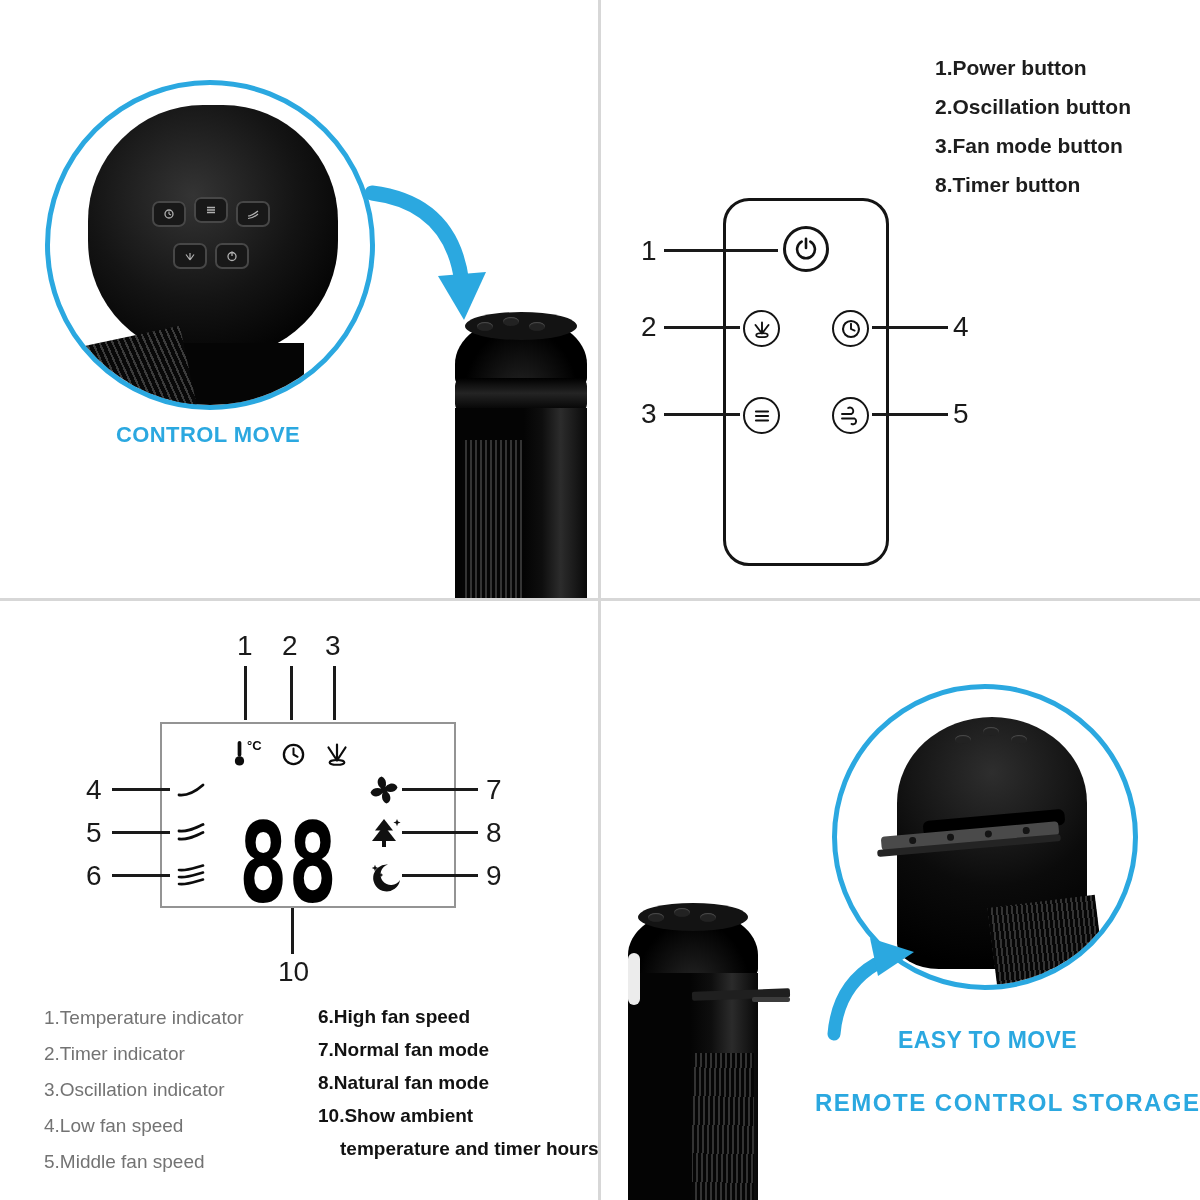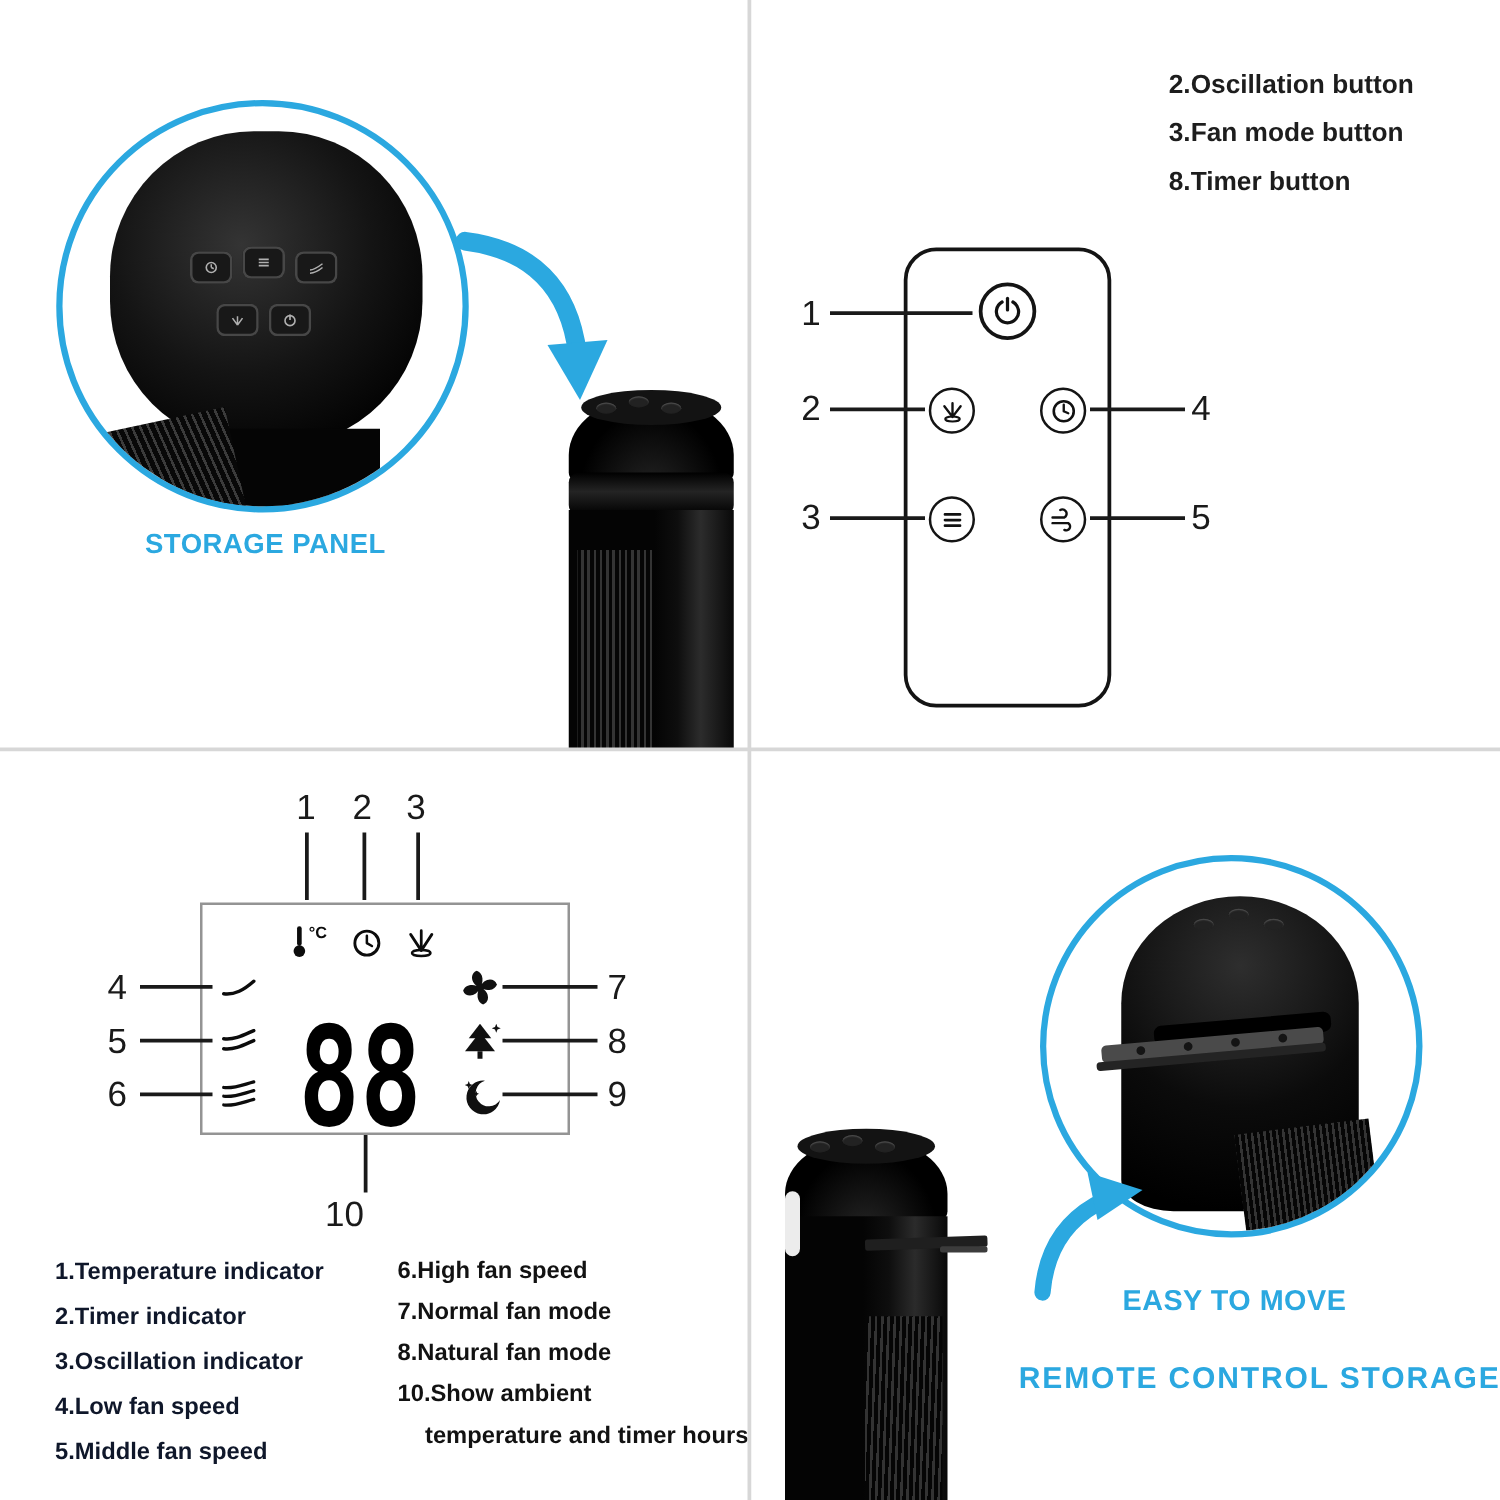--- a/index.html
+++ b/index.html
@@ -85,23 +85,23 @@
   .d-digits span { font-family:"DejaVu Sans Mono", monospace; font-weight:bold; font-size:108px; line-height:1;
     transform:scale(0.76,1.02); color:#000; }
   .d-fan { left:366px; top:772px; }
   .d-tree { left:369px; top:817px; }
   .d-moon { left:367px; top:862px; }
   .n-d4 { left:86px; top:774px; } .n-d5 { left:86px; top:817px; } .n-d6 { left:86px; top:860px; }
   .ll4 { left:112px; top:788px; width:58px; } .ll5 { left:112px; top:831px; width:58px; } .ll6 { left:112px; top:874px; width:58px; }
   .n-d7 { left:486px; top:774px; } .n-d8 { left:486px; top:817px; } .n-d9 { left:486px; top:860px; }
   .ll7 { left:402px; top:788px; width:76px; } .ll8 { left:402px; top:831px; width:76px; } .ll9 { left:402px; top:874px; width:76px; }
   .vl10 { left:291px; top:908px; height:46px; }
-  .n-d10 { left:260px; top:956px; }
+  .n-d10 { left:278px; top:956px; }
   .bl-legend-left { position:absolute; left:44px; top:1000px; z-index:12; }
-  .bl-legend-left .leg-item { font-size:19px; font-weight:bold; color:#0f172a; line-height:36px; white-space:nowrap; }
+  .bl-legend-left .leg-item { font-size:19px; font-weight:normal; color:#737373; line-height:36px; white-space:nowrap; }
   .bl-legend-right { position:absolute; left:318px; top:1000px; z-index:12; }
   .bl-legend-right .leg-item { font-size:19px; font-weight:bold; color:#121212; line-height:33px; white-space:nowrap; }
   .leg-cont { padding-left:22px; }
 
   
   .fan-large { position:absolute; left:628px; top:903px; width:130px; height:297px; z-index:5; }
   .fl-cap { position:absolute; left:0; top:8px; width:130px; height:68px; background: radial-gradient(ellipse at 50% 115%, #262626, #000 62%);
     border-radius: 60px 60px 14px 14px / 44px 44px 10px 10px; }
   .fl-captop { position:absolute; left:10px; top:0; width:110px; height:28px; background:#131313; border-radius:50%; }
   .fl-d1 { left:20px; top:10px; } .fl-d2 { left:46px; top:5px; } .fl-d3 { left:72px; top:10px; }
@@ -180,23 +180,24 @@
     <div class="fs-cap"></div>
     <div class="fs-captop"></div>
     <span class="dot fs-d1"></span>
     <span class="dot fs-d2"></span>
     <span class="dot fs-d3"></span>
     <div class="fs-band"></div>
     <div class="fs-body"></div>
     <div class="fs-grille"></div>
   </div>
 
-  <div class="blue-caption tl-caption">STORAGE PANEL</div>
+  <div class="blue-caption tl-caption">CONTROL MOVE</div>
 
   <div class="tr-legend">
+    <div class="tr-legend-item">1.Power button</div>
     <div class="tr-legend-item">2.Oscillation button</div>
     <div class="tr-legend-item">3.Fan mode button</div>
     <div class="tr-legend-item">8.Timer button</div>
   </div>
 
   <div class="remote"></div>
 
   <div class="circle-btn rc-power">
     <svg width="26" height="26" viewBox="0 0 24 24">
       <path d="M8 5.2 A 8.2 8.2 0 1 0 16 5.2" fill="none" stroke="#111" stroke-width="2.4" stroke-linecap="round"></path>

